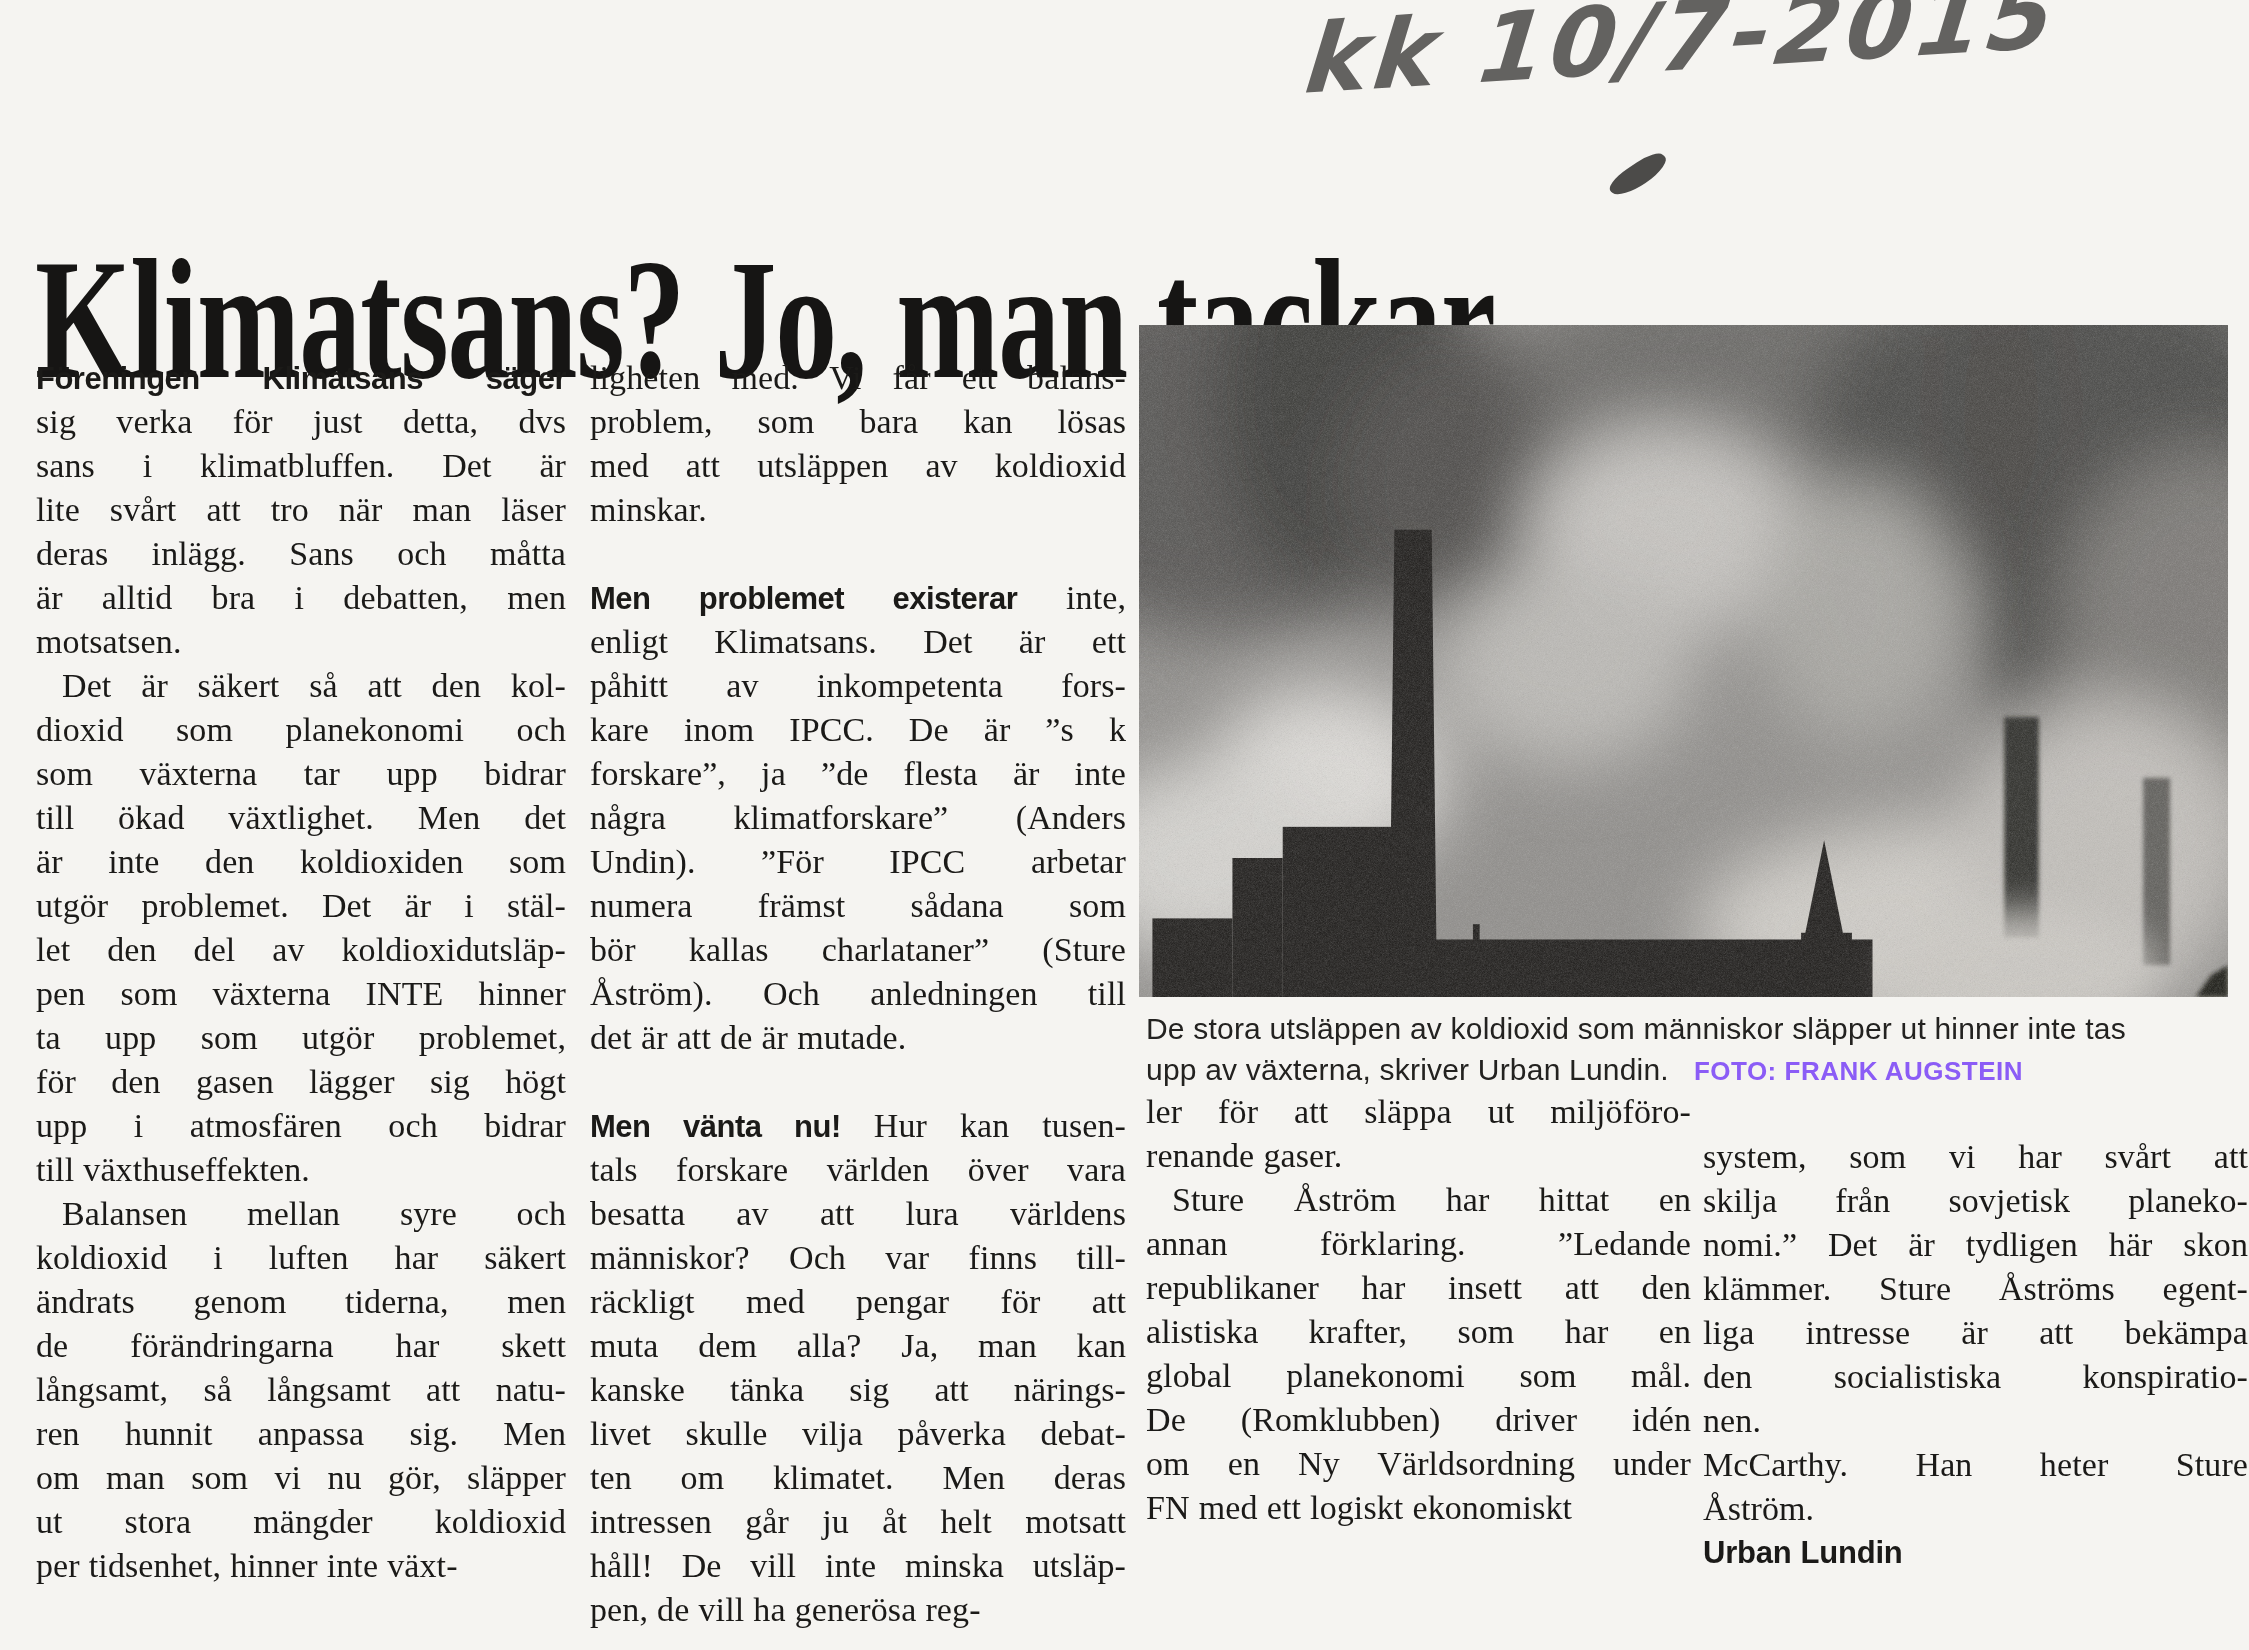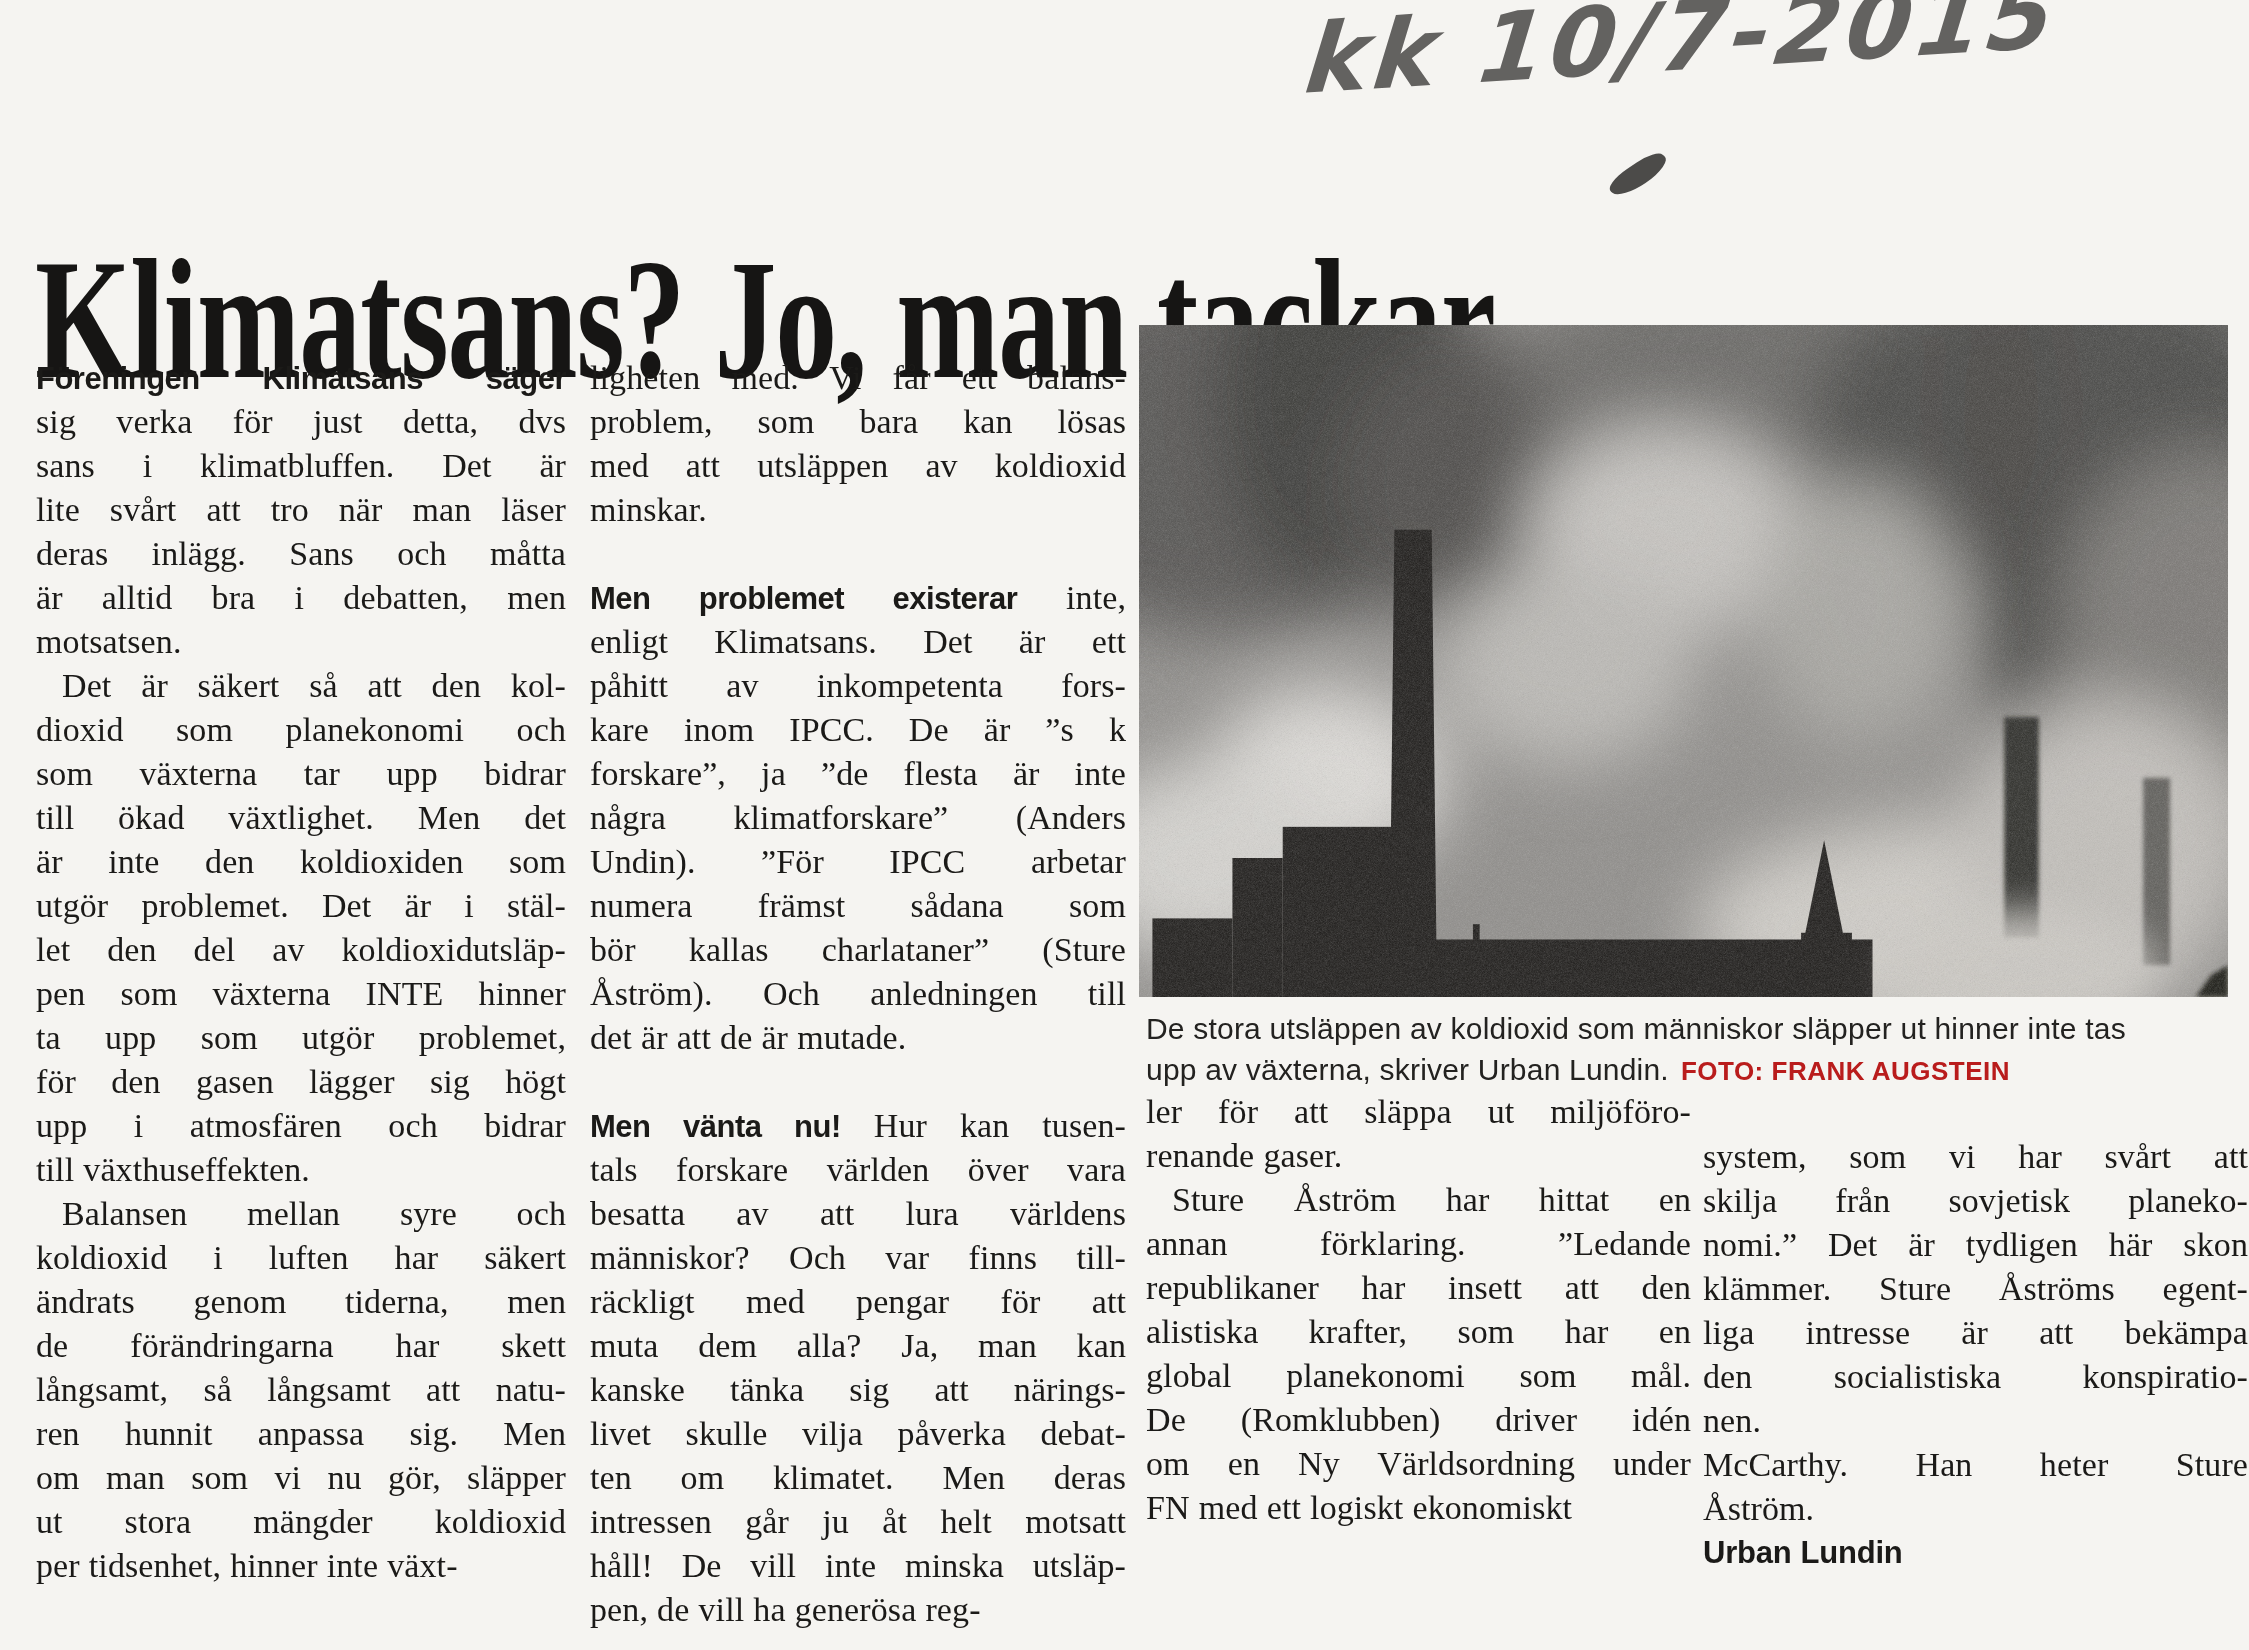--- a/index.html
+++ b/index.html
@@ -69,21 +69,21 @@
 
   
   #caption{
     position:absolute;left:1146px;top:1008px;width:1084px;
     font-family:"Liberation Sans", sans-serif;
     font-size:30px;line-height:41px;color:#232220;
     letter-spacing:0.2px;
   }
   #caption .credit{
     font-weight:700;font-size:26px;letter-spacing:0.5px;
-    margin-left:12px;color:#b91c1c;
+    margin-left:25px;color:#8b5cf6;
   }
 </style>
 </head>
 <body>
 
 <div class="page">
 
   <div id="annotation">kk 10/7-2015</div>
 
   <h1 id="headline">Klimatsans? Jo, man tackar</h1>

